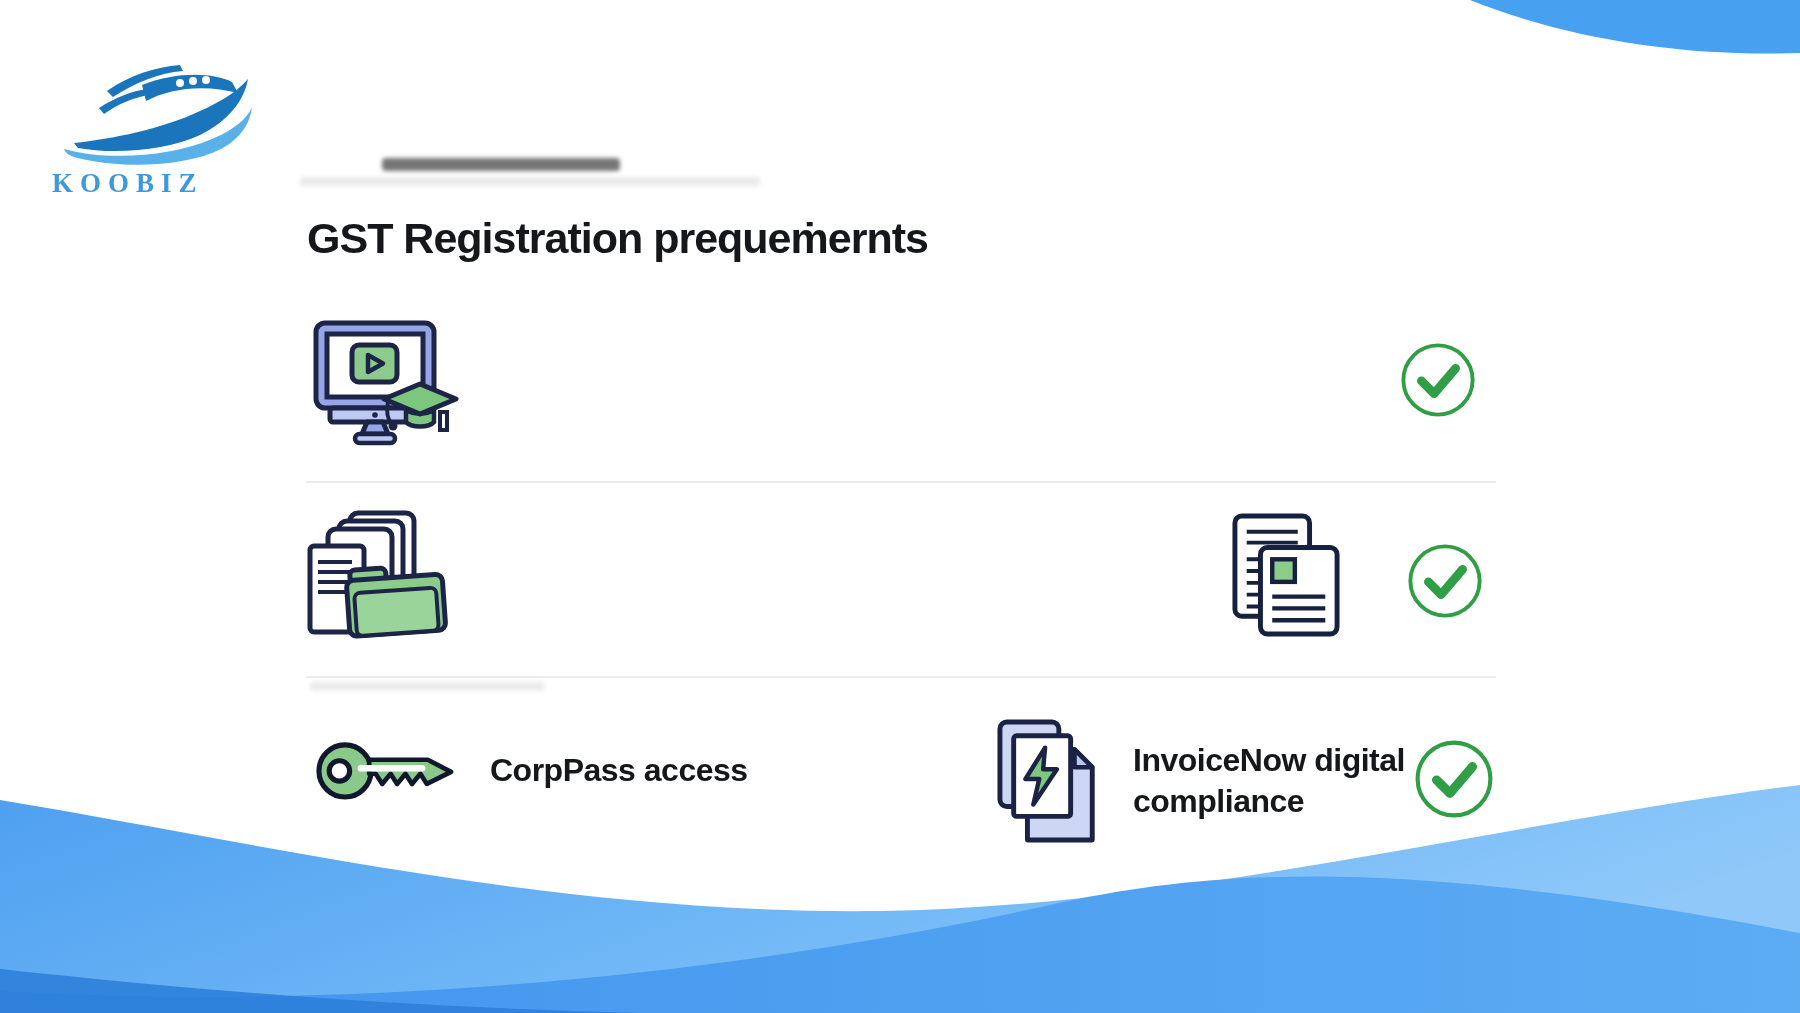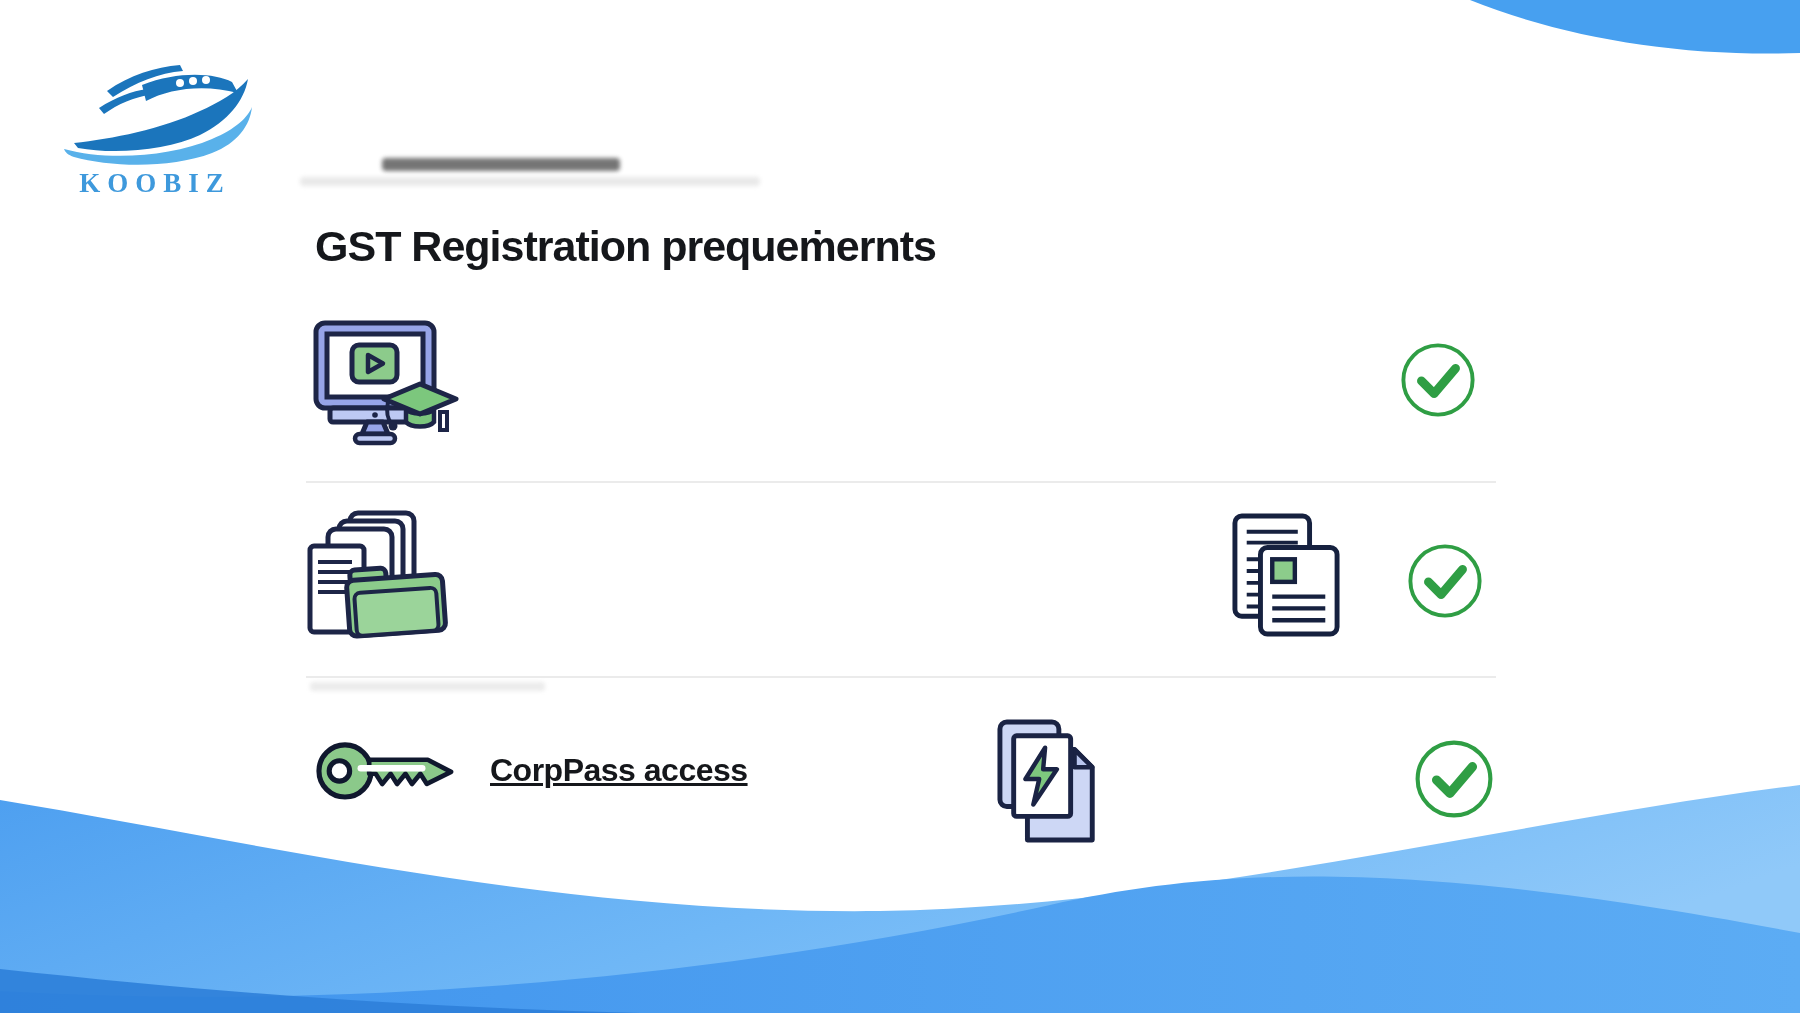--- a/index.html
+++ b/index.html
@@ -2,21 +2,21 @@
 <html><head>
 <meta charset="utf-8">
 <style>
   html,body{margin:0;padding:0;background:#ffffff;}
   .slide{
     position:relative;width:1800px;height:1013px;background:#ffffff;overflow:hidden;
     font-family:"Liberation Sans","DejaVu Sans",sans-serif;color:#15171b;
   }
   .abs{position:absolute;}
   .logo-text{
-    left:52px;top:168px;width:206px;text-align:center;
+    left:52px;top:168px;width:206px;text-align:left;
     font-family:"Liberation Serif","DejaVu Serif",serif;
     font-weight:700;font-size:27px;letter-spacing:7px;color:#3e99dc;
   }
   .title{
     left:303px;top:210px;font-size:43px;font-weight:700;letter-spacing:-1px;color:#15171b;
     white-space:nowrap;
   }
   .row-label{
     font-size:32px;font-weight:700;letter-spacing:-0.5px;color:#15171b;white-space:nowrap;
   }
@@ -63,21 +63,21 @@
     <circle cx="154" cy="25" r="4" fill="#ffffff"></circle>
     <path d="M22,88 C60,84 110,74 148,56 C166,48 184,38 196,24 C192,46 176,66 148,80 C116,95 64,100 26,93 Z" fill="#1b75bc"></path>
     <path d="M12,94 C55,106 118,102 160,84 C184,74 196,62 200,52 C198,70 186,88 160,98 C118,114 58,112 22,102 C16,100 13,97 12,94 Z" fill="#59b1ea"></path>
   </svg>
   <div class="abs logo-text">KOOBIZ</div>
 
   <div class="abs artifact" style="left:382px;top:158px;width:238px;height:13px;background:#3c3c3c;opacity:.7;"></div>
   <div class="abs artifact" style="left:300px;top:177px;width:460px;height:9px;background:#cfcfcf;opacity:.45;"></div>
   <div class="abs artifact" style="left:310px;top:682px;width:235px;height:9px;background:#d8d8d8;opacity:.5;"></div>
 
-  <h1 class="abs title" style="margin:12px;">GST Registration prequeṁernts</h1>
+  <h1 class="abs title" style="margin:4px;">GST Registration prequeṁernts</h1>
 
   <svg class="abs" style="left:308px;top:318px;" width="152" height="130" viewBox="0 0 152 130">
     <rect x="8" y="5" width="118" height="85" rx="9" fill="#96a4e8" stroke="#1d2547" stroke-width="5"></rect>
     <rect x="19" y="16" width="96" height="63" fill="#ffffff" stroke="#1d2547" stroke-width="5"></rect>
     <rect x="44" y="27" width="45" height="37" rx="7" fill="#8ccb8b" stroke="#1d2547" stroke-width="5"></rect>
     <path d="M60,37 L75,45.5 L60,54 Z" fill="none" stroke="#1d2547" stroke-width="4.5" stroke-linejoin="round"></path>
     <rect x="22" y="90" width="90" height="14" rx="3" fill="#bdc9f3" stroke="#1d2547" stroke-width="5"></rect>
     <circle cx="67" cy="97" r="2.8" fill="#1d2547"></circle>
     <path d="M59,104 L75,104 L80,116 L54,116 Z" fill="#96a4e8" stroke="#1d2547" stroke-width="5" stroke-linejoin="round"></path>
     <rect x="47" y="116" width="40" height="9" rx="4.5" fill="#bdc9f3" stroke="#1d2547" stroke-width="4.5"></rect>
@@ -122,27 +122,28 @@
   </svg>
 
   <div class="abs divider" style="top:676px;"></div>
 
   <svg class="abs" style="left:314px;top:730px;" width="142" height="80" viewBox="0 0 152 86">
     <circle cx="33" cy="44" r="28" fill="#8bc98a" stroke="#10182e" stroke-width="5.5"></circle>
     <path d="M59,32 L122,32 L147,45 L121,58 L114,47 L105,58 L98,47 L89,58 L82,47 L73,58 L66,47 L59,47 Z" fill="#8bc98a" stroke="#10182e" stroke-width="5" stroke-linejoin="round"></path>
     <path d="M50,41 H116" stroke="#ffffff" stroke-width="7" stroke-linecap="round"></path>
     <circle cx="27" cy="44" r="11" fill="#ffffff" stroke="#10182e" stroke-width="5.5"></circle>
   </svg>
-  <div class="abs row-label" style="left:490px;top:752px;text-decoration:underline;">CorpPass access</div>
+  <div class="abs row-label" style="left:490px;top:752px;">CorpPass access</div>
 
   <svg class="abs" style="left:996px;top:718px;" width="110" height="126" viewBox="0 0 112 128">
     <rect x="4" y="4" width="60" height="86" rx="7" fill="#cdd7f5" stroke="#1a2344" stroke-width="5"></rect>
     <path d="M32,32 H80 L98,50 V124 H32 Z" fill="#cdd7f5" stroke="#1a2344" stroke-width="5" stroke-linejoin="round"></path>
     <path d="M80,32 V50 H98 Z" fill="#b9c6ef" stroke="#1a2344" stroke-width="4.5" stroke-linejoin="round"></path>
     <rect x="18" y="18" width="58" height="82" rx="3" fill="#ffffff" stroke="#1a2344" stroke-width="5"></rect>
     <path d="M50,30 L30,62 H44 L38,88 L62,52 H48 Z" fill="#7dc87e" stroke="#1a2344" stroke-width="4.5" stroke-linejoin="round"></path>
   </svg>
+  <div class="abs row-label-wrap" style="left:1133px;top:740px;">InvoiceNow digital compliance</div>
   <svg class="abs" style="left:1413px;top:738px;" width="82" height="82" viewBox="0 0 80 80">
     <circle cx="40" cy="40" r="35.5" fill="#ffffff" stroke="#2f9e44" stroke-width="4"></circle>
     <path d="M23,41 L36,54 L58,28" fill="none" stroke="#2f9e44" stroke-width="9" stroke-linecap="round" stroke-linejoin="round"></path>
   </svg>
 
 </div>
 
 </body></html>

